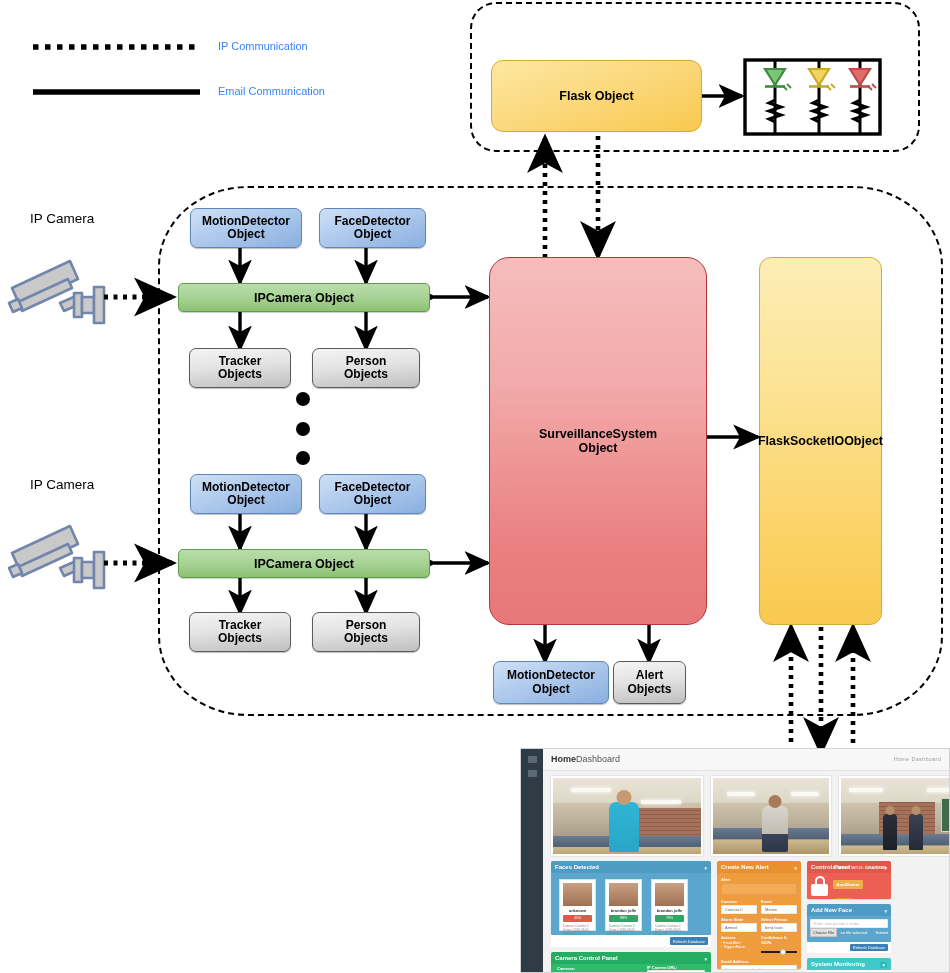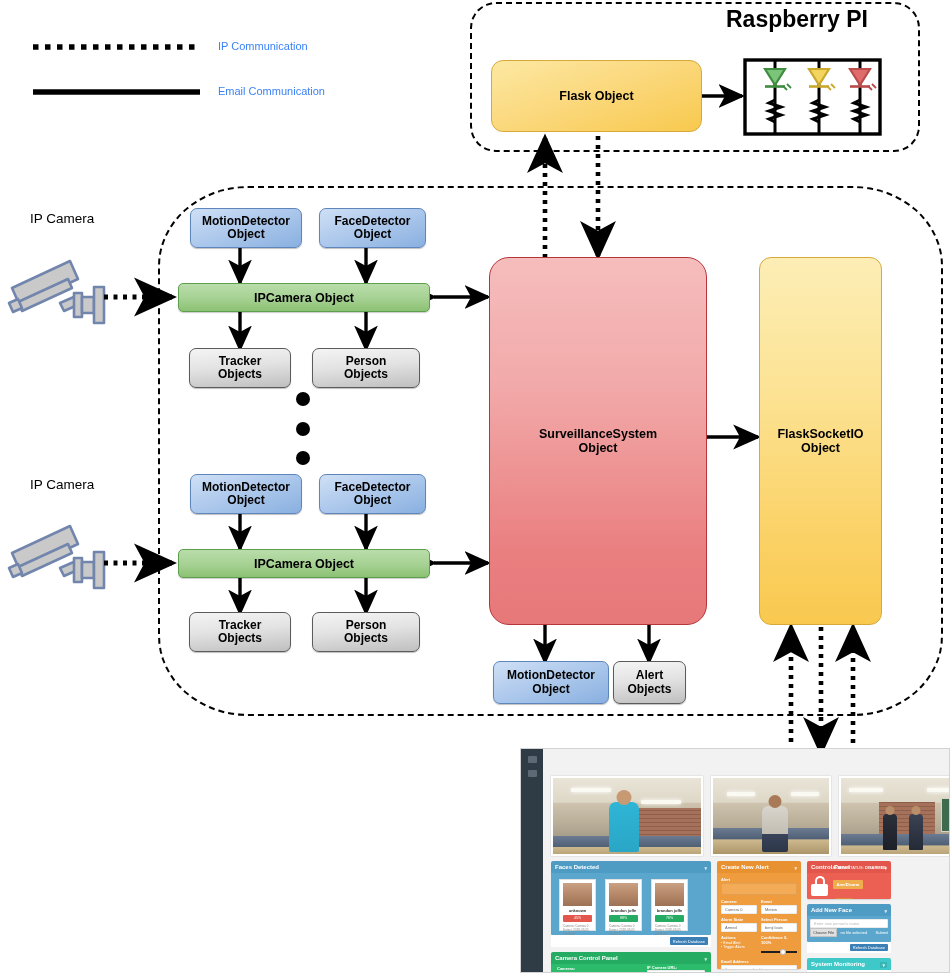--- a/index.html
+++ b/index.html
@@ -386,40 +386,39 @@
       <polyline points="74,40 68,43 80,47 68,51 80,55 68,59 74,62" fill="none" stroke="#000" stroke-width="3"></polyline>
       <polyline points="115,40 109,43 121,47 109,51 121,55 109,59 115,62" fill="none" stroke="#000" stroke-width="3"></polyline>
     </g>
 
     <line x1="791" y1="742" x2="791" y2="627" stroke="#000" stroke-width="4.6" stroke-dasharray="4,5" marker-end="url(#ar)"></line>
     <line x1="821" y1="627" x2="821" y2="752" stroke="#000" stroke-width="4.6" stroke-dasharray="4,5" marker-end="url(#ar)"></line>
     <line x1="853" y1="752" x2="853" y2="627" stroke="#000" stroke-width="4.6" stroke-dasharray="4,5" marker-end="url(#ar)"></line>
   </svg>
 
   <div class="dashed-box" id="rpi-box" style="left:470px; top:2px; width:450px; height:150px;"></div>
-  <div class="zone-title" style="left:726px; top:6px; font-size:23px;">Raspberry PI</div>
 
   <div class="dashed-box" id="server-box" style="left:158px; top:186px; width:785px; height:530px;"></div>
 
   <div class="legend-label" style="left:218px; top:40px;">IP Communication</div>
   <div class="legend-label" style="left:218px; top:85px;">Email Communication</div>
 
   <div class="cam-label" style="left:18px; top:211px;">IP Camera</div>
   <div class="cam-label" style="left:18px; top:477px;">IP Camera</div>
 
   <div class="node box-yellow flask-obj" style="left:491px; top:60px; width:211px; height:72px;">
     <span>Flask Object</span>
   </div>
 
   <div class="node box-red" style="left:489px; top:257px; width:218px; height:368px; flex-direction:column;">
     <span>SurveillanceSystem</span>
     <span>Object</span>
   </div>
 
-  <div class="node box-yellow" style="left:759px; top:257px; width:123px; height:368px; flex-direction:column;">
+  <div class="node box-yellow" style="left:759px; top:257px; width:123px; height:368px; flex-direction:row;">
     <span>FlaskSocketIO</span>
     <span>Object</span>
   </div>
 
   <div class="node box-blue" style="left:487px; top:661px; width:116px; height:43px; flex-direction:column;">
     <span>MotionDetector</span>
     <span>Object</span>
   </div>
 
   <div class="node box-gray" style="left:613px; top:661px; width:73px; height:43px; flex-direction:column;">
@@ -467,20 +466,26 @@
     <span>Objects</span>
   </div>
 
   <div id="dashboard">
 
     <div id="dash-side">
       <div class="s-ic"></div>
       <div class="s-ic"></div>
     </div>
 
+    <div id="dash-head">
+      <div id="dash-title">
+        <b>Home</b><span>Dashboard</span>
+      </div>
+      <div id="dash-crumb">Home    Dashboard</div>
+    </div>
 
     <div class="feed" style="left:30px; width:152px;">
       <div class="room"></div>
       <div class="lightbar" style="left:18px; top:10px; width:40px;"></div>
       <div class="lightbar" style="left:88px; top:22px; width:40px;"></div>
       <div class="brickwall" style="left:84px; top:30px; width:68px; height:30px;"></div>
       <div class="deskrow" style="left:0; top:58px; width:100%;"></div>
       <div class="deskrow" style="left:0; top:69px; width:100%; height:13px; background:linear-gradient(180deg,#cdb98f,#ab9468);"></div>
       <div class="personA"></div>
     </div>

